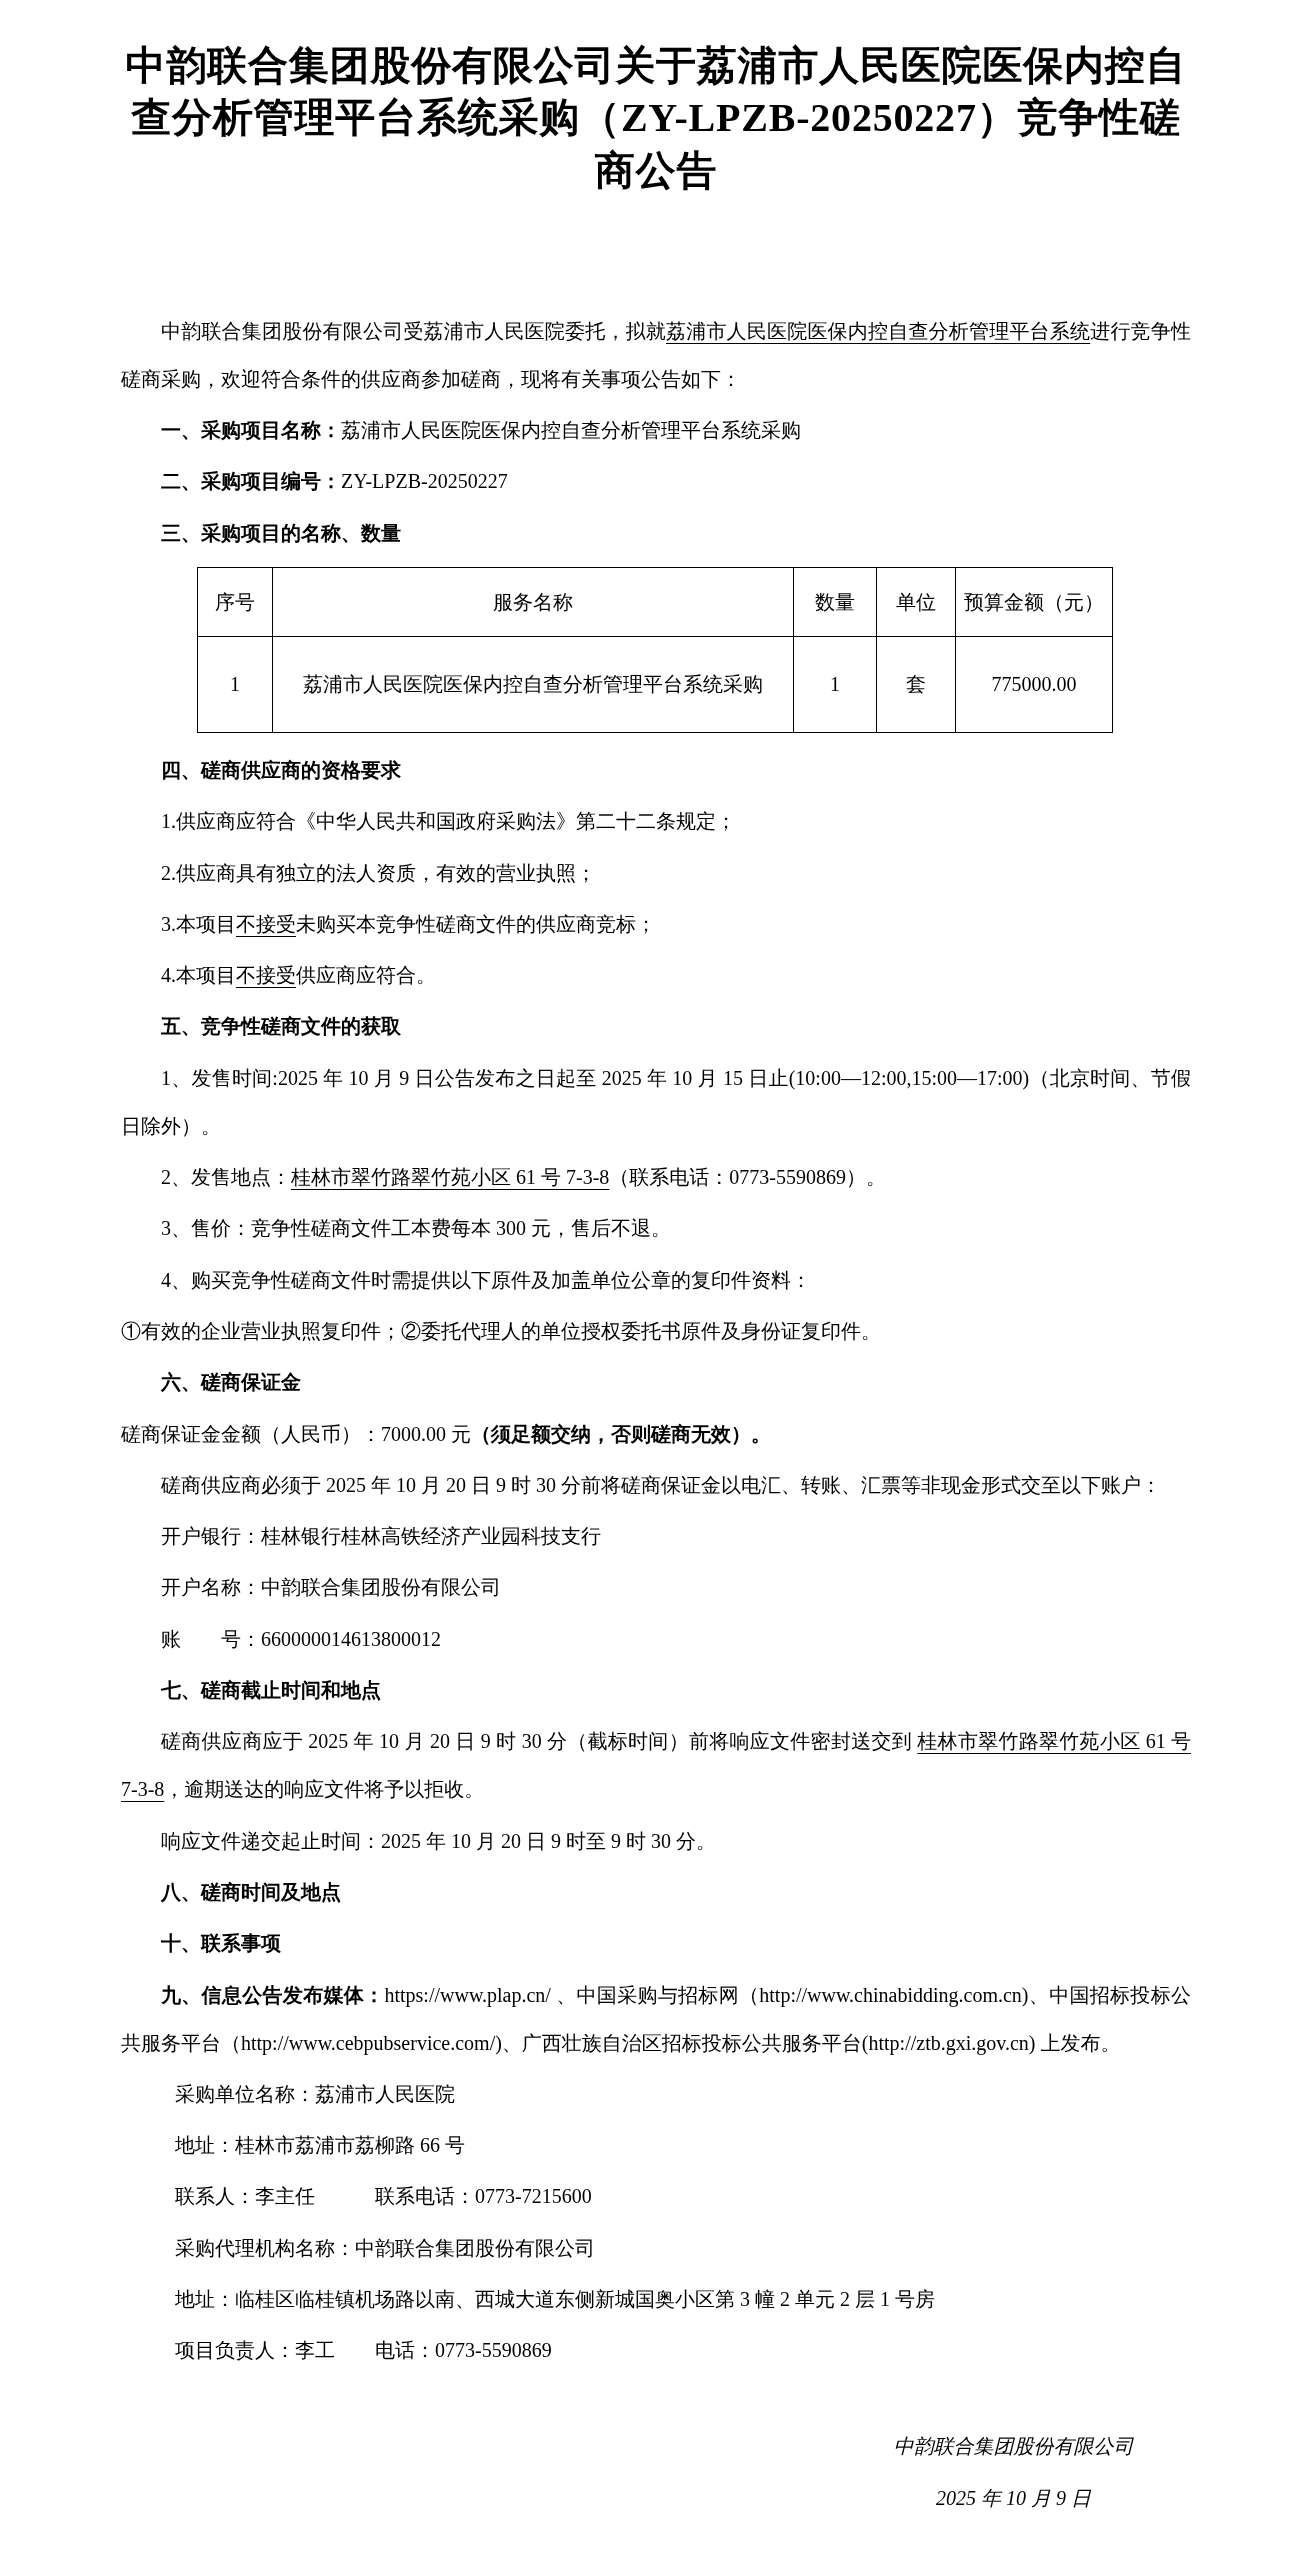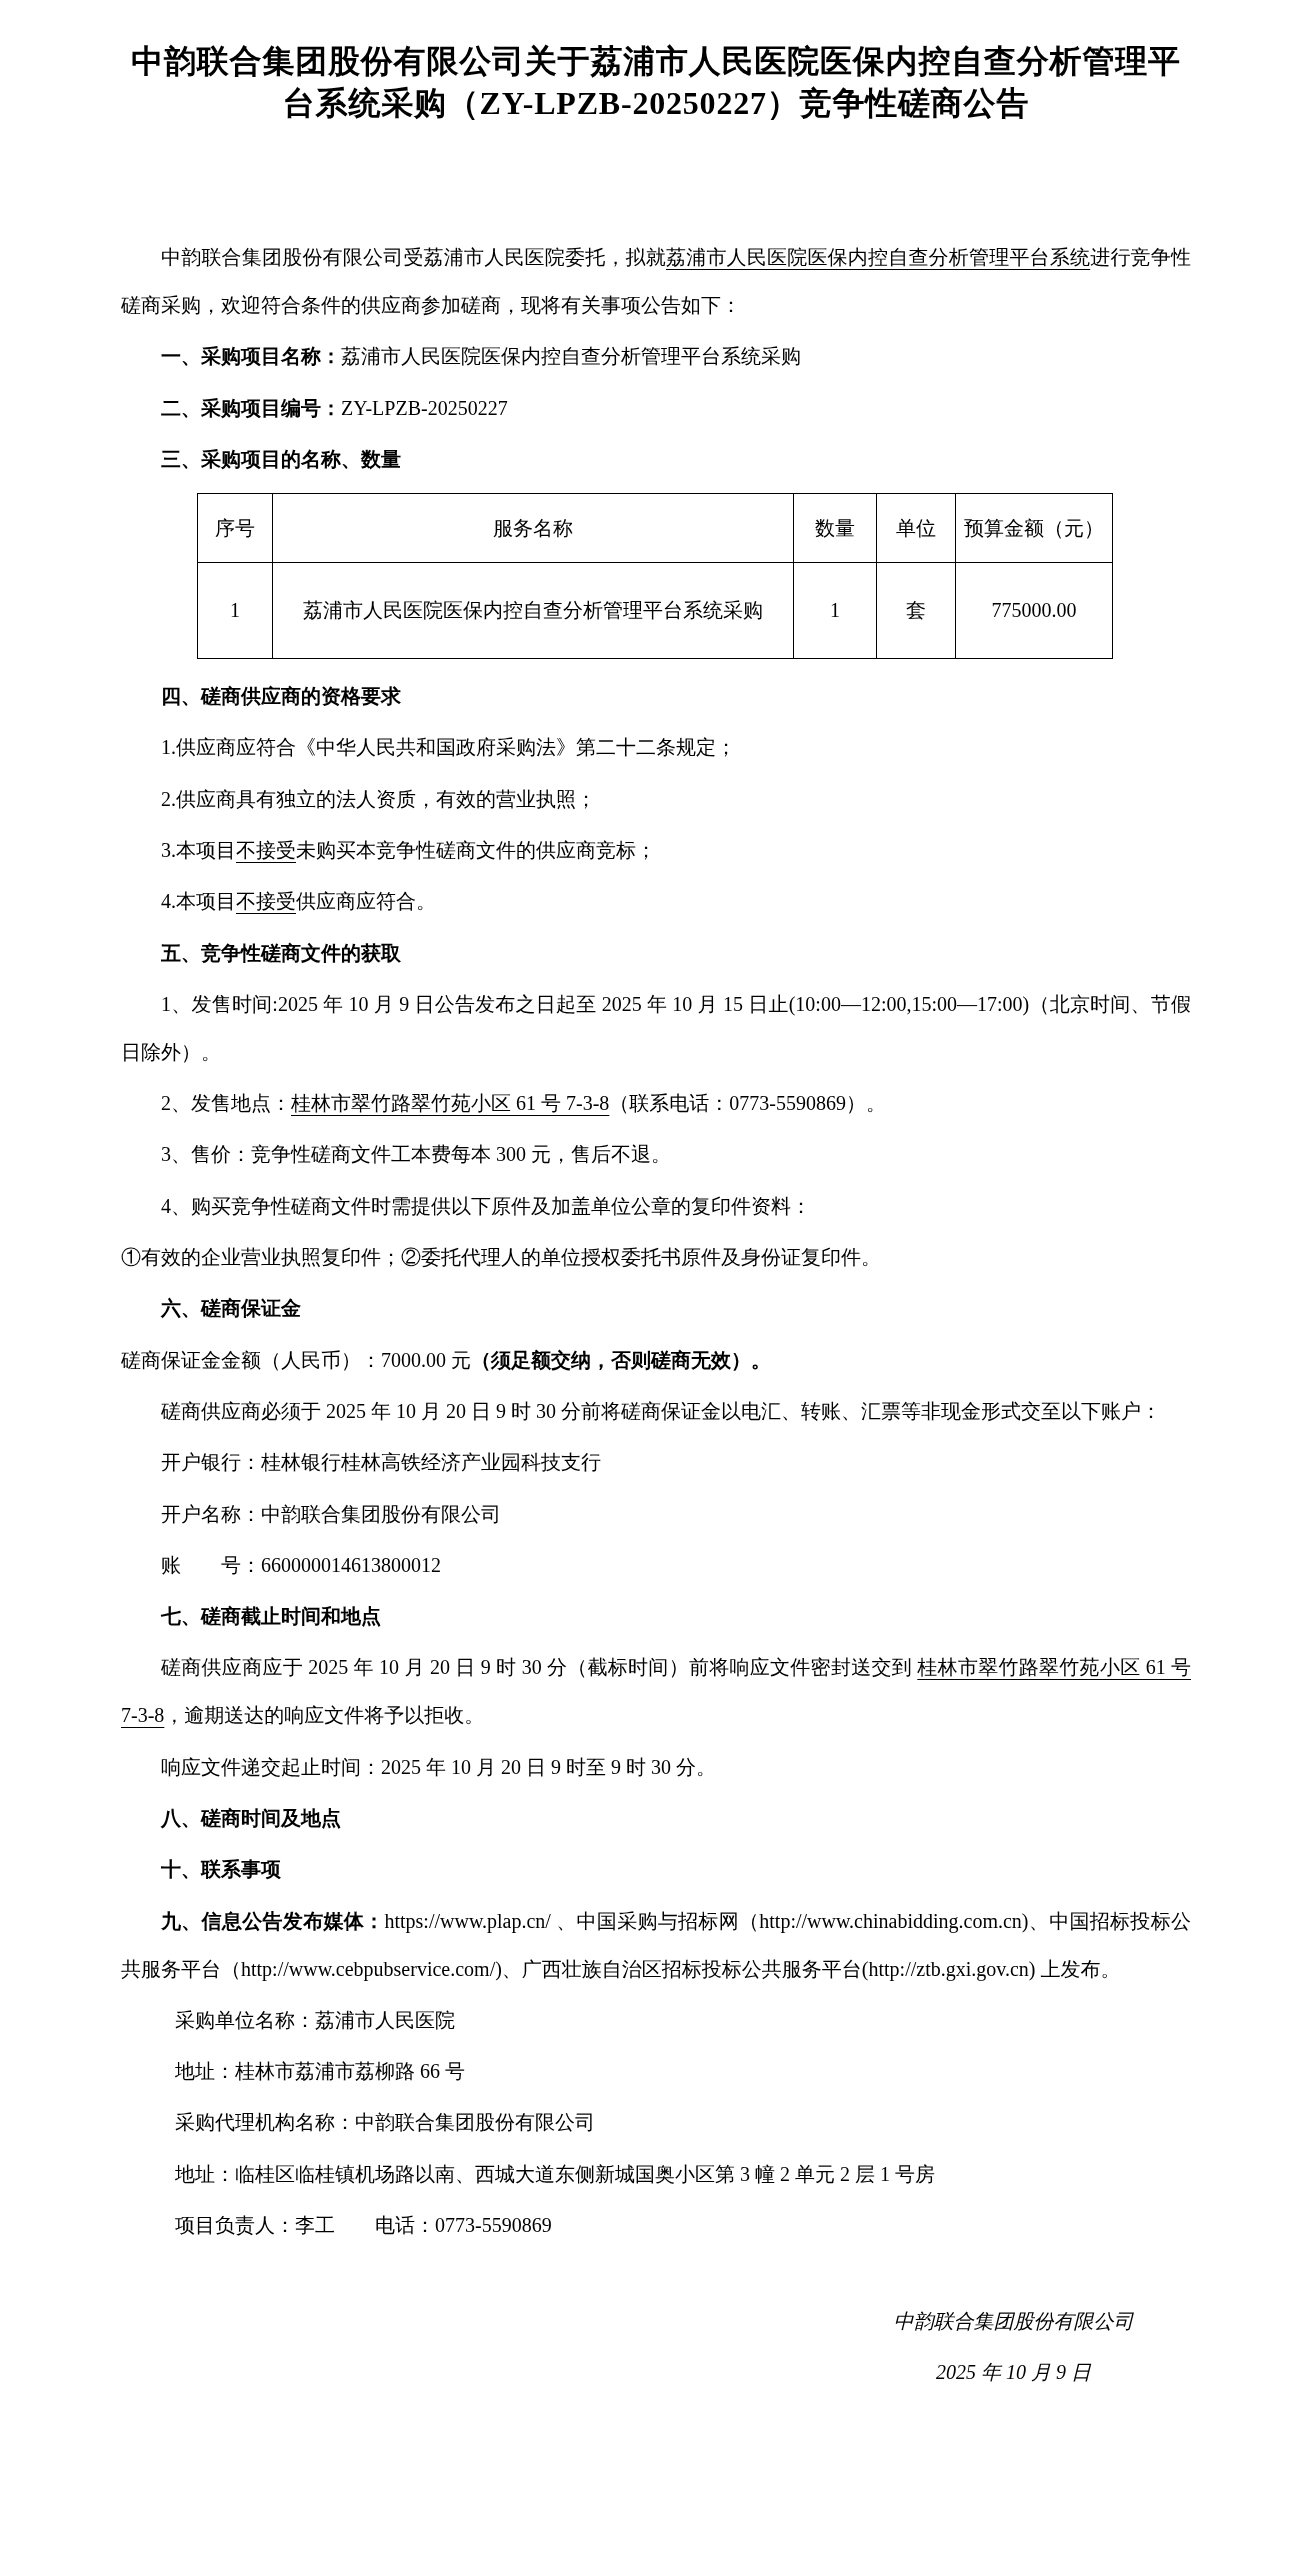--- a/index.html
+++ b/index.html
@@ -8,21 +8,21 @@
     min-height: 2576px;
     box-sizing: border-box;
     padding: 21.5px 121px 33px 121px;
     background: #ffffff;
     color: #000000;
     font-family: "Liberation Serif", "DejaVu Serif", serif;
     font-size: 20px;
     line-height: 2.4;
   }
   h1.doc-title {
-    font-size: 32px;
+    font-size: 40px;
     letter-spacing: 0.8px;
     font-weight: bold;
     line-height: 1.32;
     text-align: center;
     margin: 18px auto 109px auto;
     max-width: 1071px;
   }
   p { margin: 3.3px 0; text-align: justify; }
   .hd { font-weight: bold; }
   .indent { text-indent: 2em; }
@@ -123,20 +123,21 @@
   <p class="indent"><span>磋商供应商应于 2025 年 10 月 20 日 9 时 30 分（截标时间）前将响应文件密封送交到 </span><u>桂林市翠竹路翠竹苑小区 61 号 7-3-8</u><span>，逾期送达的响应文件将予以拒收。</span></p>
   <p class="indent">响应文件递交起止时间：2025 年 10 月 20 日 9 时至 9 时 30 分。</p>
 
   <p class="indent hd">八、磋商时间及地点</p>
 
   <p class="indent hd">十、联系事项</p>
 
   <p class="indent"><b class="inlinehead">九、信息公告发布媒体：</b><span>https://www.plap.cn/ 、中国采购与招标网（http://www.chinabidding.com.cn)、中国招标投标公共服务平台（http://www.cebpubservice.com/)、广西壮族自治区招标投标公共服务平台(http://ztb.gxi.gov.cn) 上发布。</span></p>
   <p class="sub">采购单位名称：荔浦市人民医院</p>
   <p class="sub">地址：桂林市荔浦市荔柳路 66 号</p>
+  <p class="sub">联系人：李主任　　　联系电话：0773-7215600</p>
   <p class="sub">采购代理机构名称：中韵联合集团股份有限公司</p>
   <p class="sub">地址：临桂区临桂镇机场路以南、西城大道东侧新城国奥小区第 3 幢 2 单元 2 层 1 号房</p>
   <p class="sub">项目负责人：李工　　电话：0773-5590869</p>
 
   <div class="footer">
     <p>中韵联合集团股份有限公司</p>
     <p class="date">2025 年 10 月 9 日</p>
   </div>
 
 </div>

